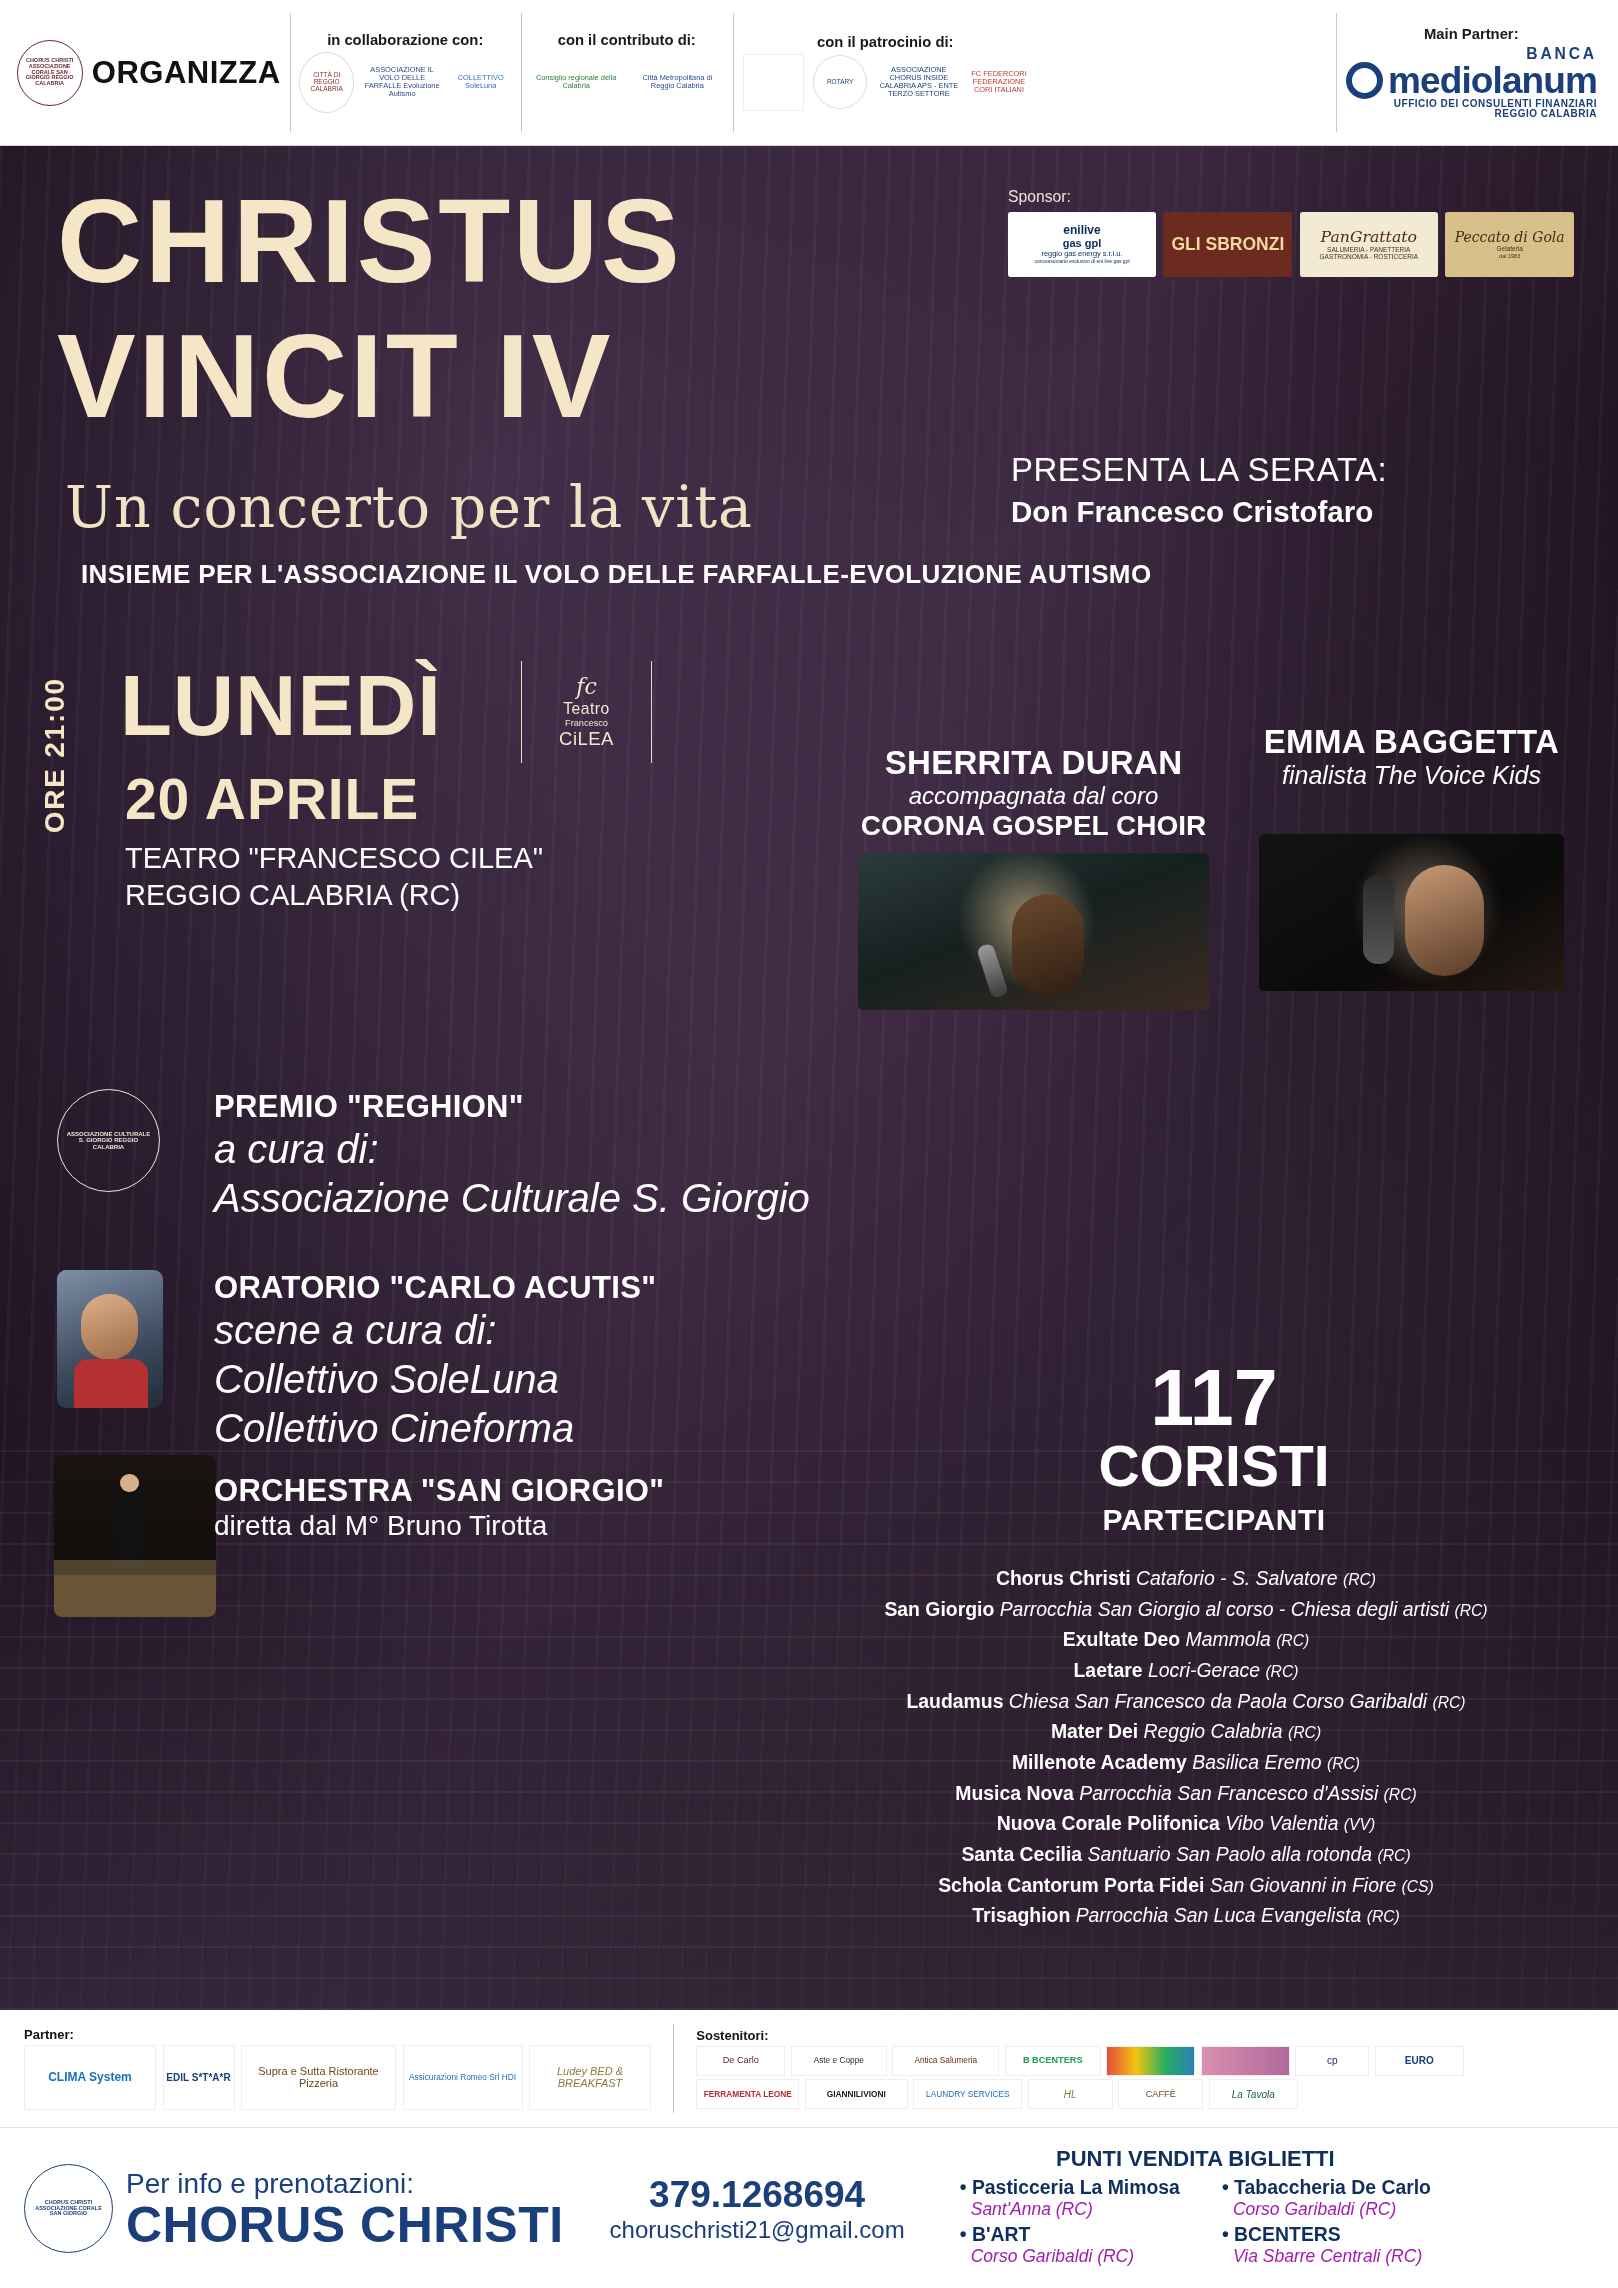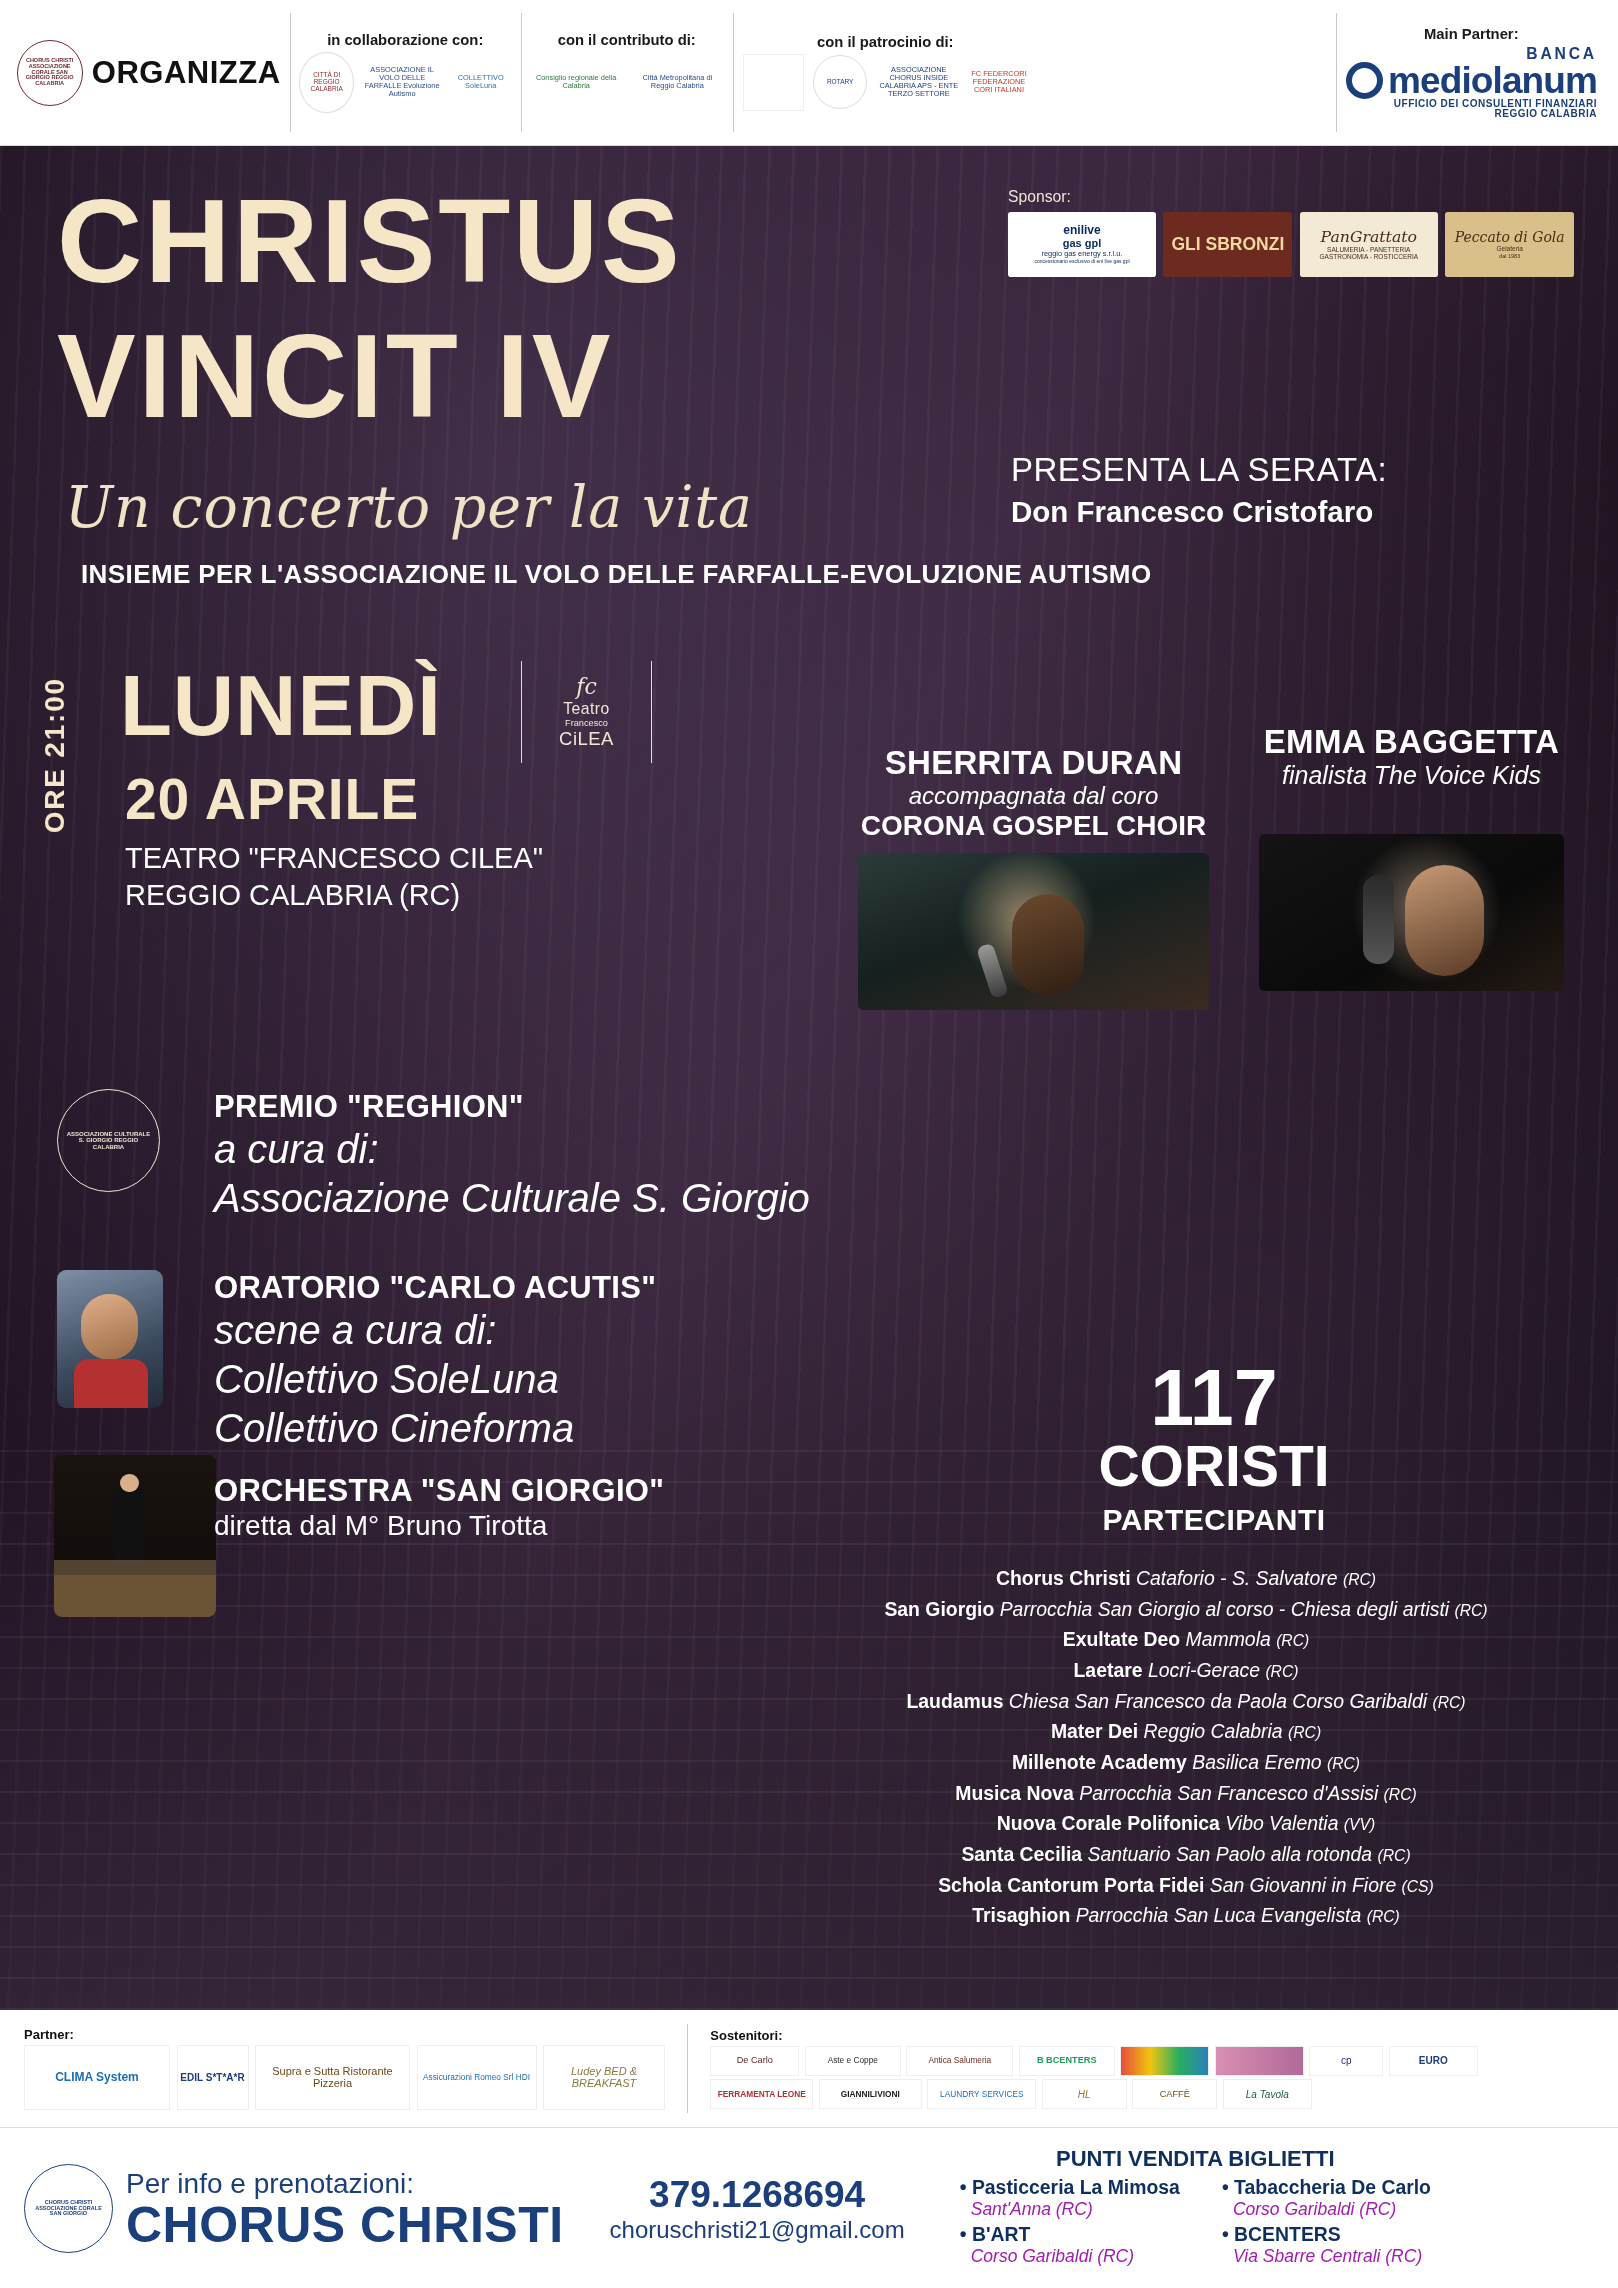--- a/index.html
+++ b/index.html
@@ -75,21 +75,21 @@
   .title1 {
     position: absolute; left: 57px; top: 39px;
     font-size: 118px; font-weight: bold; color: #f5e6c8; letter-spacing: 2.8px; line-height: 0.95;
   }
   .title2 {
     position: absolute; left: 57px; top: 174px;
     font-size: 118px; font-weight: bold; color: #f5e6c8; letter-spacing: 2.8px; line-height: 0.95;
   }
   .subtitle-script {
     position: absolute; left: 65px; top: 328px;
-    font-family: "DejaVu Serif", serif; font-style: italic;
+    font-family: "DejaVu Serif", serif; 
     font-size: 57px; color: #f0e2c4; letter-spacing: 0.9px;
   }
   .tagline {
     position: absolute; left: 81px; top: 413px;
     font-size: 26px; font-weight: bold; color: #ffffff; letter-spacing: 0.4px;
   }
 
   
   .sponsor-top { position: absolute; right: 39px; top: 42px; width: 572px; }
   .sponsor-top .lab { font-size: 15.7px; color: #efe6d4; margin-bottom: 5.5px; }
@@ -429,21 +429,21 @@
         <span class="sm">(RC)</span>
       </div>
     </div>
 
   </div>
 
   <div class="partners">
     <div class="pgroup" style="padding-left:24px;">
       <div class="plabel">Partner:</div>
       <div class="prow">
-        <div class="logo-box" style="width:146px;height:65px;background:#fff;color:#1b6fb5;border:0.9px solid #eee;font-size:12px;font-weight:bold;">CLIMA System</div>
+        <div class="logo-box" style="width:132px;height:65px;background:#fff;color:#1b6fb5;border:0.9px solid #eee;font-size:12px;font-weight:bold;">CLIMA System</div>
         <div class="logo-box" style="width:72px;height:65px;background:#fff;color:#1b3f7a;border:0.9px solid #eee;font-size:10px;font-weight:bold;">EDIL S*T*A*R</div>
         <div class="logo-box" style="width:155px;height:65px;background:#fff;color:#6b4a18;border:0.9px solid #eee;font-size:11px;">Supra e Sutta Ristorante Pizzeria</div>
         <div class="logo-box" style="width:120px;height:65px;background:#fff;color:#1b6fb5;border:0.9px solid #eee;font-size:8.3px;">Assicurazioni Romeo Srl HDI</div>
         <div class="logo-box" style="width:122px;height:65px;background:#fff;color:#8a7a3f;border:0.9px solid #eee;font-size:11px;font-style:italic;">Ludey BED &amp; BREAKFAST</div>
       </div>
     </div>
 
     <div class="divider-v" style="margin:0 13px;"></div>
 
     <div class="pgroup" style="flex:1;">

